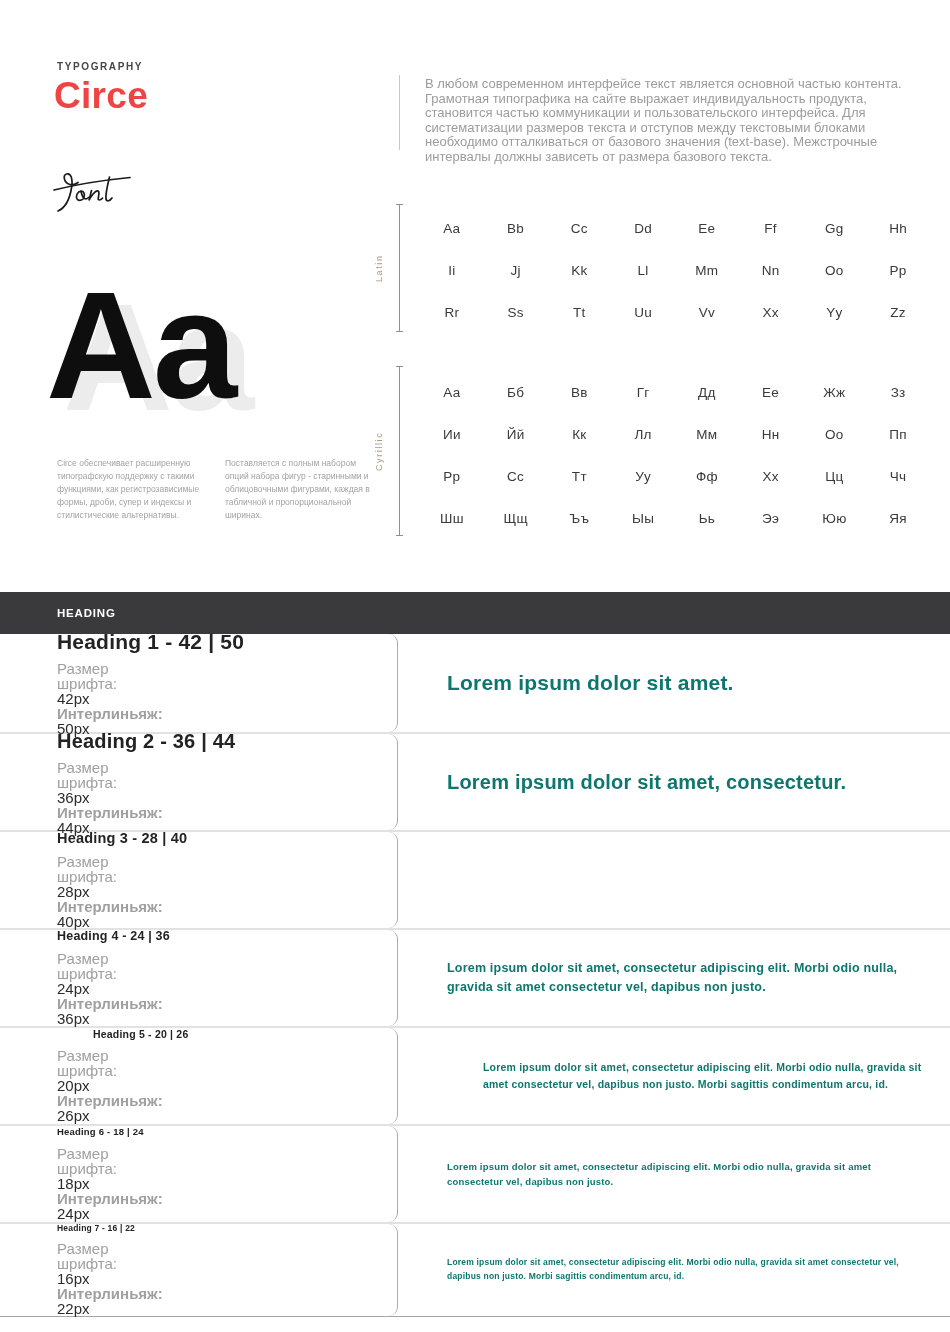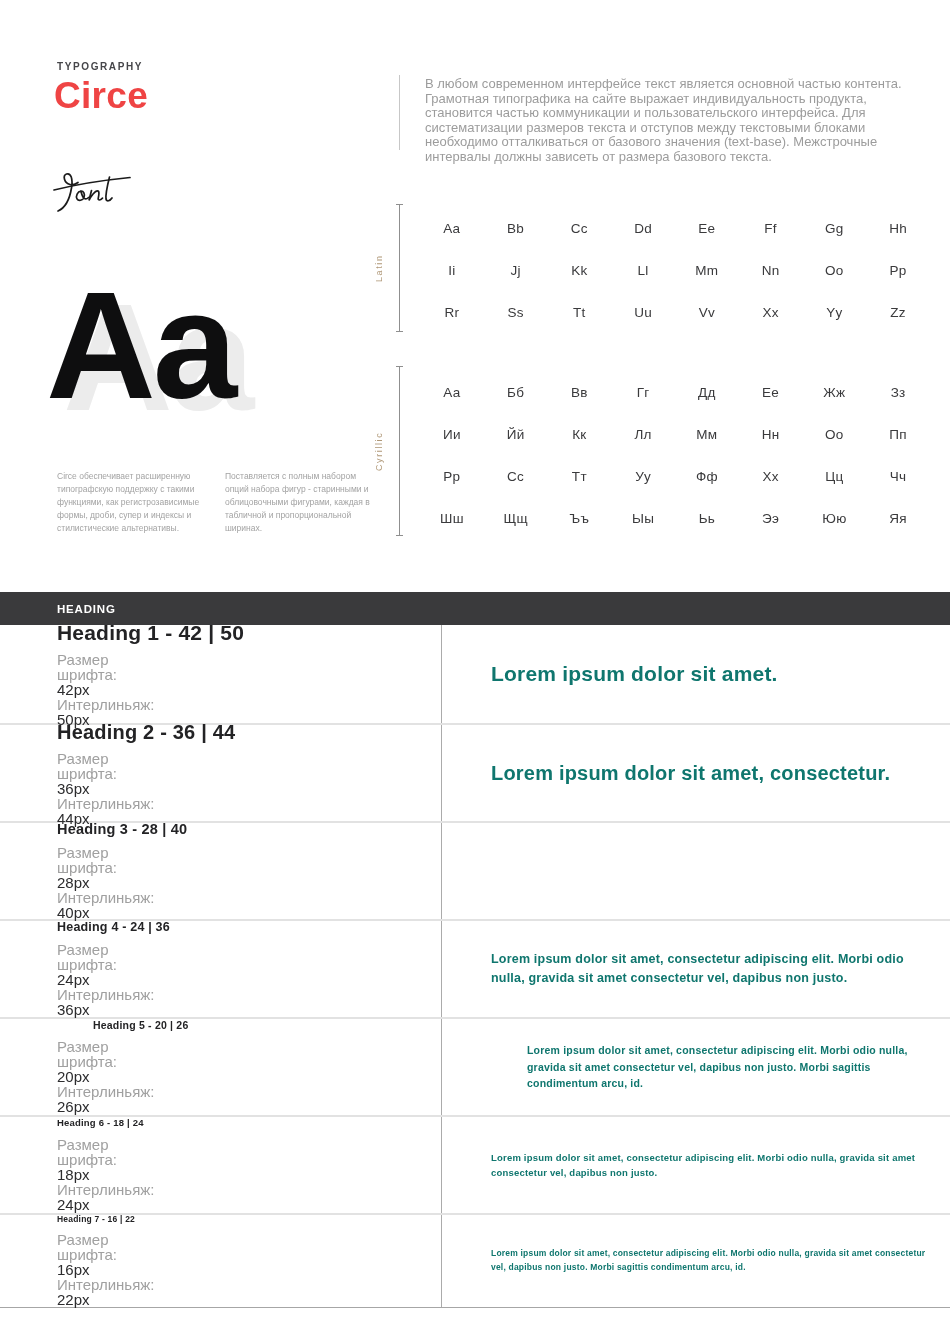--- a/index.html
+++ b/index.html
@@ -12,52 +12,52 @@
   .eyebrow{position:absolute;left:57px;top:50px;font-size:10px;font-weight:bold;
     letter-spacing:1.6px;color:#46464a;}
   .page-title{position:absolute;left:54px;top:66px;font-size:37px;font-weight:bold;
     letter-spacing:0.3px;color:#ef4444;line-height:1;}
   .script-wrap{position:absolute;left:52px;top:158px;}
   .script-wrap svg{display:block;}
   .script-wrap path{fill:none;stroke:#1b1b1b;stroke-width:1.7;stroke-linecap:round;}
   .sr{position:absolute;width:1px;height:1px;overflow:hidden;clip:rect(0 0 0 0);white-space:nowrap;}
   .display-aa{position:absolute;left:46px;top:258px;font-size:152px;font-weight:bold;
     line-height:1;color:#0e0e0f;letter-spacing:-3px;text-shadow:17px 12px 0 #ececec;}
-  .notes{position:absolute;left:57px;top:459px;display:flex;gap:17px;}
+  .notes{position:absolute;left:57px;top:446px;display:flex;gap:17px;}
   .note{width:151px;font-size:8.5px;line-height:13px;color:#a3a3a3;}
   .intro-rule{position:absolute;left:399px;top:64px;width:1px;height:75px;background:#c7c7c7;}
   .intro{position:absolute;left:425px;top:66px;width:505px;font-size:13px;line-height:14.6px;color:#9c9c9c;}
   .bracket{position:absolute;left:399px;width:1px;background:#8f8f8f;}
   .bracket::before,.bracket::after{content:"";position:absolute;left:-3px;width:7px;height:1px;background:#8f8f8f;}
   .bracket::before{top:0;} .bracket::after{bottom:0;}
   .bracket.latin{top:193px;height:128px;}
   .bracket.cyrillic{top:355px;height:170px;}
   .vlabel{position:absolute;left:372px;width:14px;display:flex;align-items:center;justify-content:center;
     writing-mode:vertical-rl;transform:rotate(180deg);font-size:9px;letter-spacing:1.6px;color:#b09878;}
   .vlabel.latin{top:193px;height:128px;}
   .vlabel.cyrillic{top:355px;height:170px;}
   .glyph-grid{position:absolute;left:420px;width:510px;display:grid;grid-template-columns:repeat(8,1fr);grid-auto-rows:42px;}
   .glyph-grid.latin{top:196px;}
   .glyph-grid.cyrillic{top:360px;}
   .cell{display:flex;align-items:center;justify-content:center;font-size:13.5px;color:#3a3a3c;letter-spacing:0.3px;}
   
-  .heading-bar{height:33px;background:#3a3a3c;display:flex;align-items:center;padding-left:57px;box-sizing:border-box;}
+  .heading-bar{height:42px;background:#3a3a3c;display:flex;align-items:center;padding-left:57px;box-sizing:border-box;}
   .heading-bar-label{color:#ffffff;font-weight:bold;font-size:11.5px;letter-spacing:0.8px;}
   .spec-table{border-bottom:1px solid #a6a6a6;}
   .spec-row{display:flex;height:98px;box-sizing:border-box;}
   .spec-row + .spec-row{border-top:2px solid #e2e2e2;}
   .spec-row.h7{height:94px;align-items:center;}
-  .spec-left{width:442px;box-sizing:border-box;border-right:1px solid #ababab;
-    padding-left:57px;display:flex;flex-direction:column;justify-content:center;}
+  .spec-left{width:398px;box-sizing:border-box;border-right:1px solid #ababab;
+    padding-left:57px;display:flex;flex-direction:column;justify-content:center;border-radius:9px;}
   .spec-right{flex:1;display:flex;align-items:center;padding-left:49px;padding-right:22px;box-sizing:border-box;}
   .spec-title{font-weight:bold;color:#232325;margin-bottom:8px;letter-spacing:0.2px;line-height:1.1;}
   .spec-meta{display:flex;align-items:baseline;font-size:15px;line-height:1;flex-direction:column;}
   .meta-label1{color:#a0a0a0;width:105px;}
   .meta-value1{color:#2c2c2e;width:56px;}
-  .meta-label2{color:#a0a0a0;width:92px;}
+  .meta-label2{color:#a0a0a0;width:92px;font-weight:bold;}
   .meta-value2{color:#2c2c2e;}
   .sample{font-weight:bold;color:#0f766e;letter-spacing:0.2px;}
   .h1 .spec-title,.h1 .sample{font-size:21px;}
   .h2 .spec-title,.h2 .sample{font-size:20px;}
   .h3 .spec-title,.h3 .sample{font-size:14.5px;}
   .h4 .spec-title,.h4 .sample{font-size:12.5px;}
   .h5 .spec-title,.h5 .sample{font-size:10.5px;margin-left:36px;}
   .h6 .spec-title,.h6 .sample{font-size:9.5px;}
   .h7 .spec-title,.h7 .sample{font-size:8.5px;}
   .sample{line-height:1.5;}

